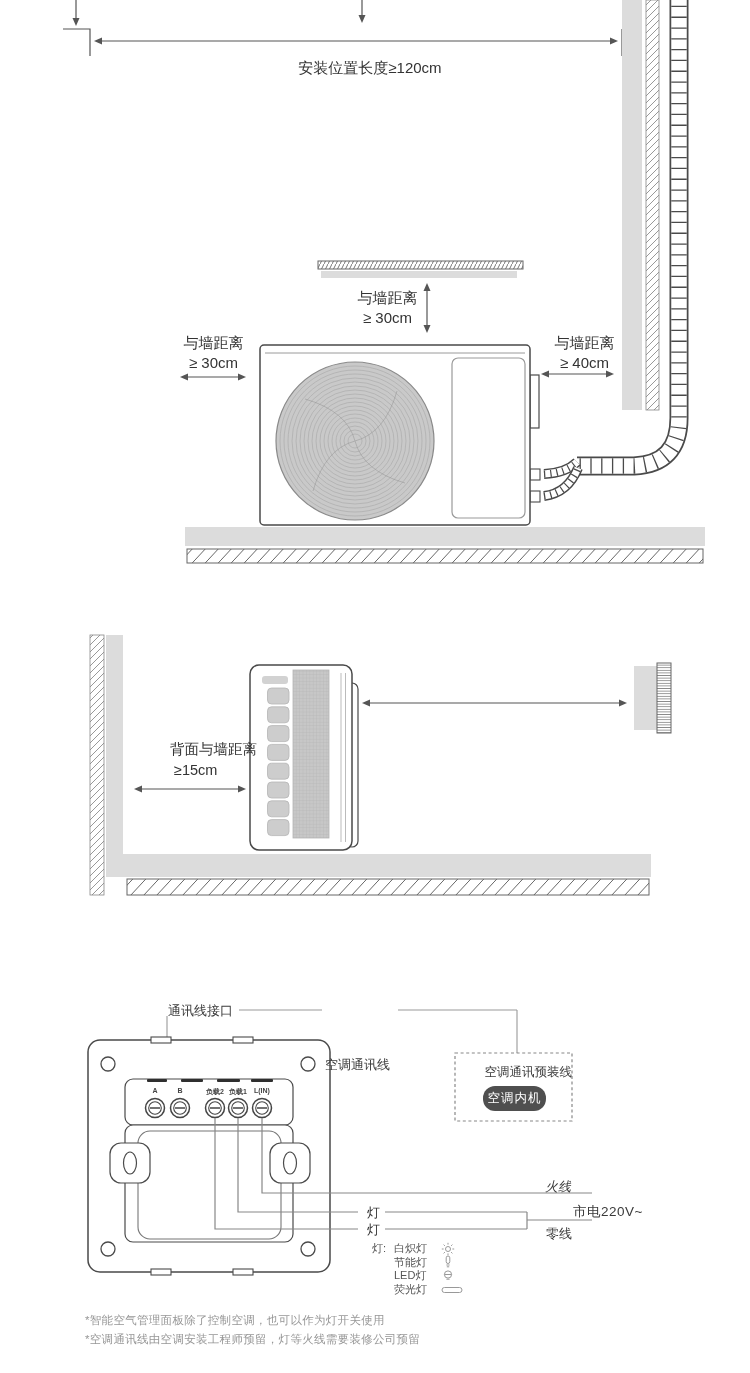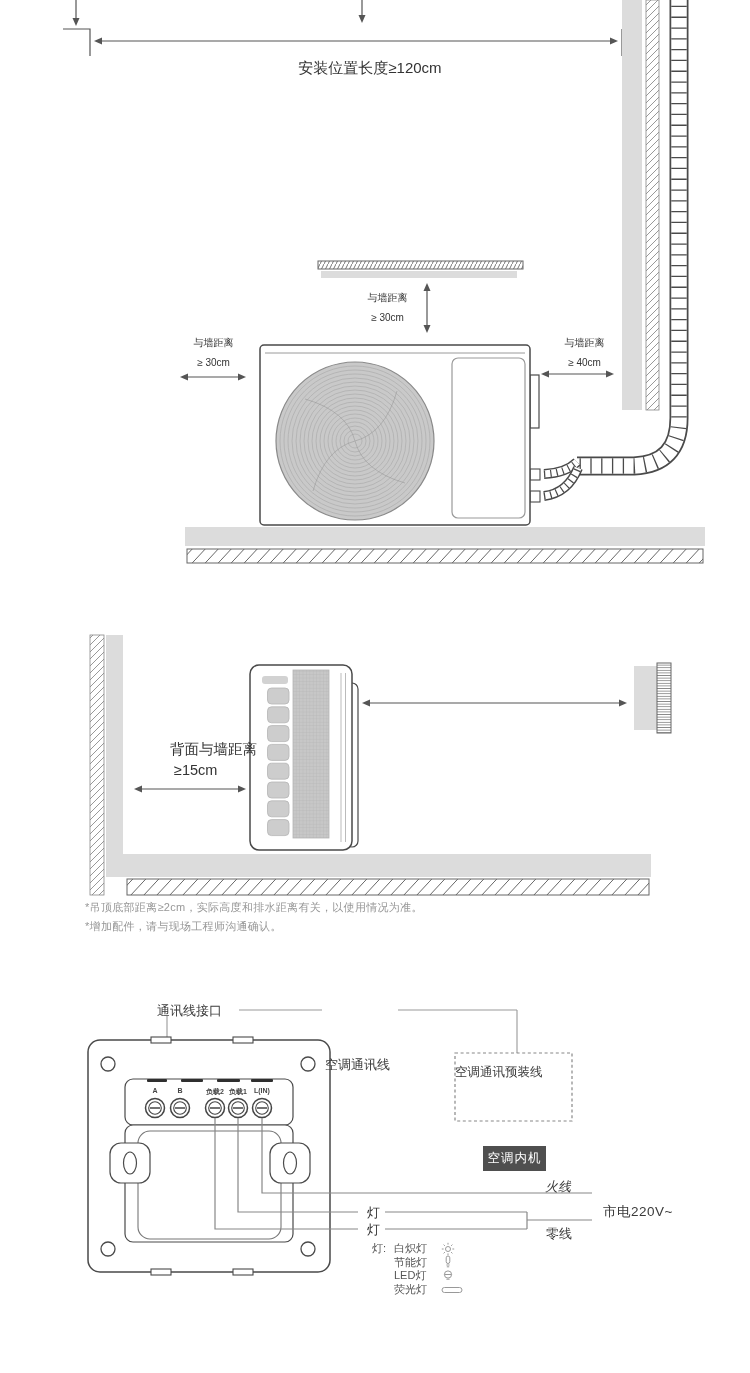--- a/index.html
+++ b/index.html
@@ -1,20 +1,20 @@
 <!DOCTYPE html>
 <html><head>
 <meta charset="utf-8">
 <style>
   html,body{margin:0;padding:0;}
   body{width:750px;height:1373px;background:#ffffff;font-family:"Liberation Sans","DejaVu Sans",sans-serif;}
   #stage{position:relative;width:750px;height:1373px;overflow:hidden;background:#fff;}
   svg{position:absolute;left:0;}
   .txt{position:absolute;color:#333;white-space:nowrap;}
-  .dim{font-size:10px;font-weight:500;line-height:20px;text-align:center;}
+  .dim{font-size:15px;font-weight:500;line-height:20px;text-align:center;}
   .dimL{font-size:14.5px;font-weight:500;line-height:21px;text-align:left;}
   .note{font-size:11px;color:#979797;line-height:18.5px;letter-spacing:.3px;}
   .wlabel{font-size:13px;font-weight:500;color:#3a3a3a;}
   .badge{position:absolute;background:#4f4f4f;color:#fff;display:flex;align-items:center;justify-content:center;font-size:12.5px;letter-spacing:1px;}
   .term{position:absolute;font-size:7px;font-weight:700;color:#444;text-align:center;}
   .legend{position:absolute;left:372px;top:1242px;font-size:11px;color:#555;}
   .lgrow{display:flex;align-items:center;height:13.6px;}
   .lgprefix{display:inline-block;width:22px;}
   .lglabel{display:inline-block;width:47px;}
   .lgicon{display:inline-flex;align-items:center;}
@@ -197,24 +197,20 @@
     <line x1="366" y1="73" x2="623" y2="73"></line>
     <polygon points="362,73 370,69.5 370,76.5" fill="#555" stroke="none"></polygon>
     <polygon points="627,73 619,69.5 619,76.5" fill="#555" stroke="none"></polygon>
   </g>
 </svg>
 
 <div class="txt dimL" style="left:170px;top:739px;">
   <div>背面与墙距离</div>
   <div style="padding-left:4px;">≥15cm</div>
 </div>
-<div class="txt note" style="left:85px;top:898px;">
-  <div>*吊顶底部距离≥2cm，实际高度和排水距离有关，以使用情况为准。</div>
-  <div>*增加配件，请与现场工程师沟通确认。</div>
-</div>
 
 <svg width="750" height="320" style="top:1000px">
 
   <g stroke="#999" stroke-width="1.1" fill="none">
     <line x1="239" y1="10" x2="322" y2="10"></line>
     <line x1="398" y1="10" x2="517" y2="10"></line>
     <line x1="167" y1="16" x2="167" y2="60"></line>
     <line x1="517" y1="10" x2="517" y2="53"></line>
   </g>
   <rect x="156" y="60" width="21" height="18" fill="#fff" stroke="#666" stroke-width="1.2"></rect>
@@ -287,36 +283,36 @@
     <path d="M262,118 V193 H592"></path>
     <path d="M238,118 V212 H358"></path>
     <path d="M385,212 H527"></path>
     <path d="M215,118 V229 H358"></path>
     <path d="M385,229 H527"></path>
     <line x1="527" y1="212" x2="527" y2="229"></line>
     <line x1="527" y1="220" x2="592" y2="220"></line>
   </g>
 </svg>
 
-<div class="txt wlabel" style="left:157px;top:1002px;text-align:center;">通讯线接口</div>
+<div class="txt wlabel" style="left:168px;top:1002px;text-align:center;">通讯线接口</div>
 <div class="txt wlabel" style="left:325px;top:1056px;">空调通讯线</div>
-<div class="txt" style="left:455px;top:1064px;width:117px;text-align:left;font-size:12.5px;font-weight:500;color:#3a3a3a;">空调通讯预装线</div>
-<div class="badge" style="left:483px;top:1146px;width:63px;height:25px;">空调内机</div>
+<div class="txt" style="left:455px;top:1064px;width:117px;text-align:right;font-size:12.5px;font-weight:500;color:#3a3a3a;">空调通讯预装线</div>
+<div class="badge" style="left:483px;top:1086px;width:63px;height:25px;border-radius:12px;">空调内机</div>
 
 <div class="term" style="left:149px;top:1087px;width:12px;">A</div>
 <div class="term" style="left:174px;top:1087px;width:12px;">B</div>
 <div class="term" style="left:202px;top:1087px;width:26px;">负载2</div>
 <div class="term" style="left:225px;top:1087px;width:26px;">负载1</div>
 <div class="term" style="left:248px;top:1087px;width:28px;">L(IN)</div>
 
 <div class="txt wlabel" style="left:545px;top:1178px;font-style:italic;">火线</div>
 <div class="txt wlabel" style="left:367px;top:1204px;">灯</div>
 <div class="txt wlabel" style="left:367px;top:1221px;">灯</div>
 <div class="txt wlabel" style="left:546px;top:1225px;">零线</div>
-<div class="txt" style="left:603px;top:1203px;font-size:13.5px;font-weight:500;letter-spacing:.5px;color:#3a3a3a;">市电220V~</div>
+<div class="txt" style="left:573px;top:1203px;font-size:13.5px;font-weight:500;letter-spacing:.5px;color:#3a3a3a;">市电220V~</div>
 
 <div class="legend">
   <div class="lgrow">
     <span class="lgprefix">灯:</span>
     <span class="lglabel">白炽灯</span>
     <span class="lgicon">
       <svg width="14" height="14" viewBox="0 0 14 14" style="position:static">
             <g stroke="#999" stroke-width="1" fill="none">
               <circle cx="7" cy="7" r="2.5"></circle>
               <line x1="7" y1="0.8" x2="7" y2="2.6"></line>
@@ -361,14 +357,18 @@
     <span class="lgprefix"></span>
     <span class="lglabel">荧光灯</span>
     <span class="lgicon">
       <svg width="22" height="14" viewBox="0 0 22 14" style="position:static">
             <rect x="1" y="4.5" width="20" height="5" rx="2.5" stroke="#999" stroke-width="1" fill="none"></rect>
           </svg>
     </span>
   </div>
 </div>
 
+<div class="txt note" style="left:85px;top:1311px;font-size:11.5px;">
+  <div>*智能空气管理面板除了控制空调，也可以作为灯开关使用</div>
+  <div>*空调通讯线由空调安装工程师预留，灯等火线需要装修公司预留</div>
+</div>
 
 </div>
 
 </body></html>

